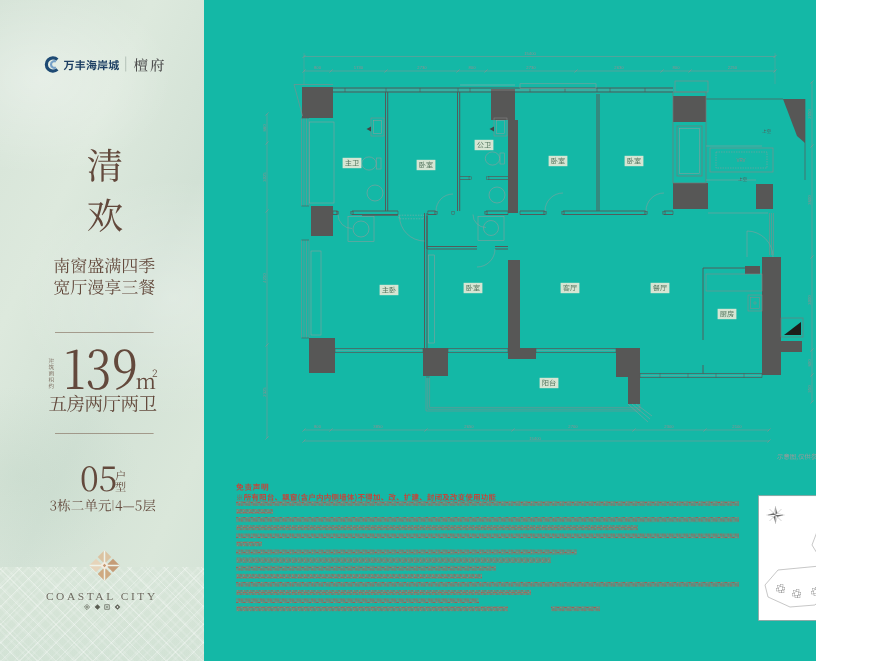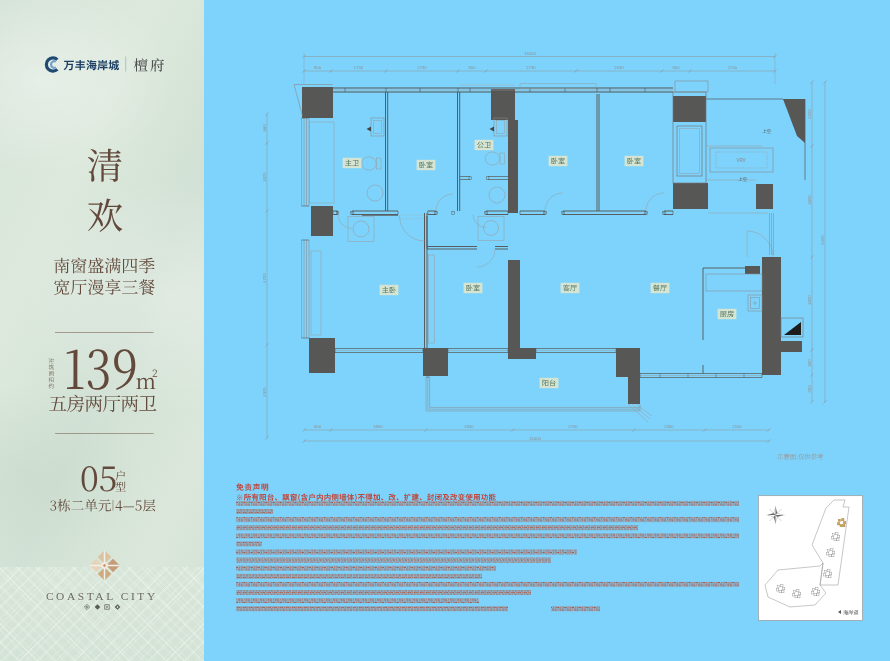--- a/index.html
+++ b/index.html
@@ -1,15 +1,15 @@
 <!DOCTYPE html>
 <html><head><meta charset="utf-8">
 <style>
 html,body{margin:0;padding:0;background:#fff;}
-#page{position:relative;width:890px;height:661px;overflow:hidden;background:#7dd3fc;font-family:"Liberation Sans",sans-serif;}
+#page{position:relative;width:816px;height:661px;overflow:hidden;background:#14b8a6;font-family:"Liberation Sans",sans-serif;}
 #side{position:absolute;left:0;top:0;width:204px;height:661px;
 background:
 radial-gradient(220px 160px at 20% 12%, rgba(255,255,255,.35), rgba(255,255,255,0) 60%),
 radial-gradient(260px 200px at 85% 45%, rgba(255,255,255,.28), rgba(255,255,255,0) 60%),
 radial-gradient(200px 150px at 10% 72%, rgba(180,205,188,.25), rgba(255,255,255,0) 60%),
 linear-gradient(115deg,#d5e3d7 0%,#dde9dd 30%,#d2e1d5 55%,#dae7da 80%,#d3e2d6 100%);}
 #band{position:absolute;left:0;top:567px;width:204px;height:94px;
 background:
 repeating-linear-gradient(45deg, rgba(255,255,255,.30) 0 1px, rgba(255,255,255,0) 1px 13px),
 repeating-linear-gradient(-45deg, rgba(255,255,255,.30) 0 1px, rgba(255,255,255,0) 1px 13px),

